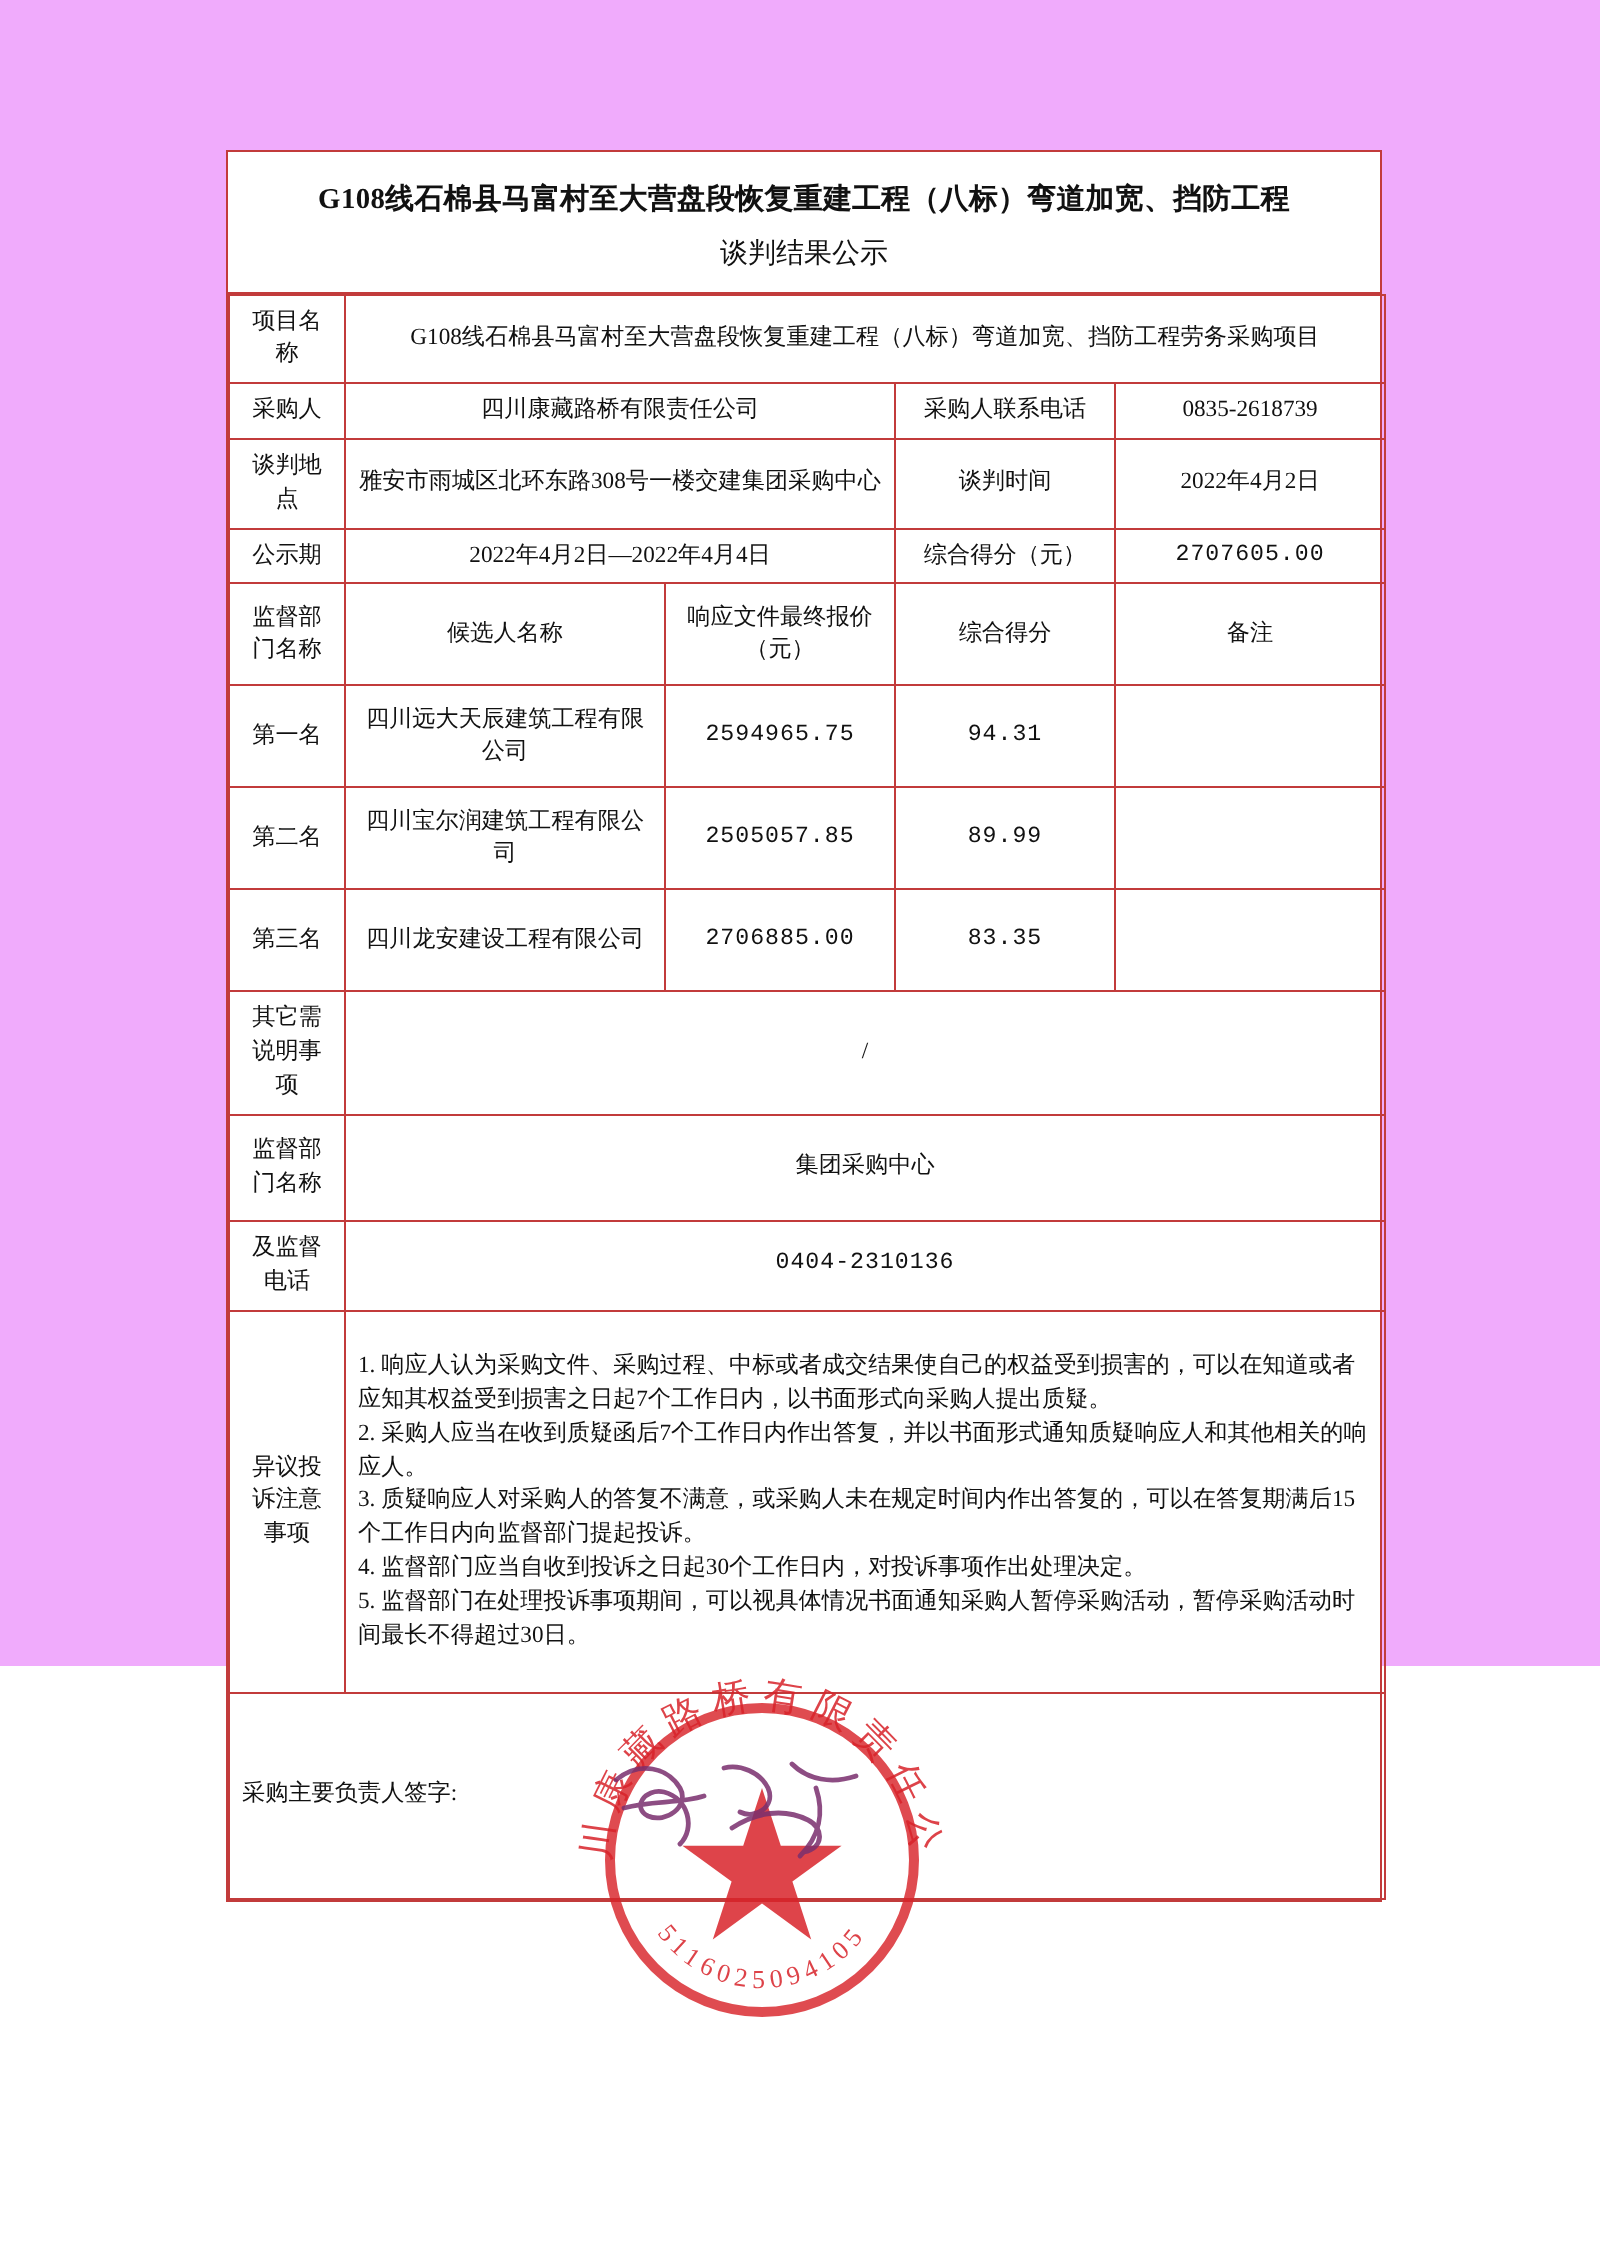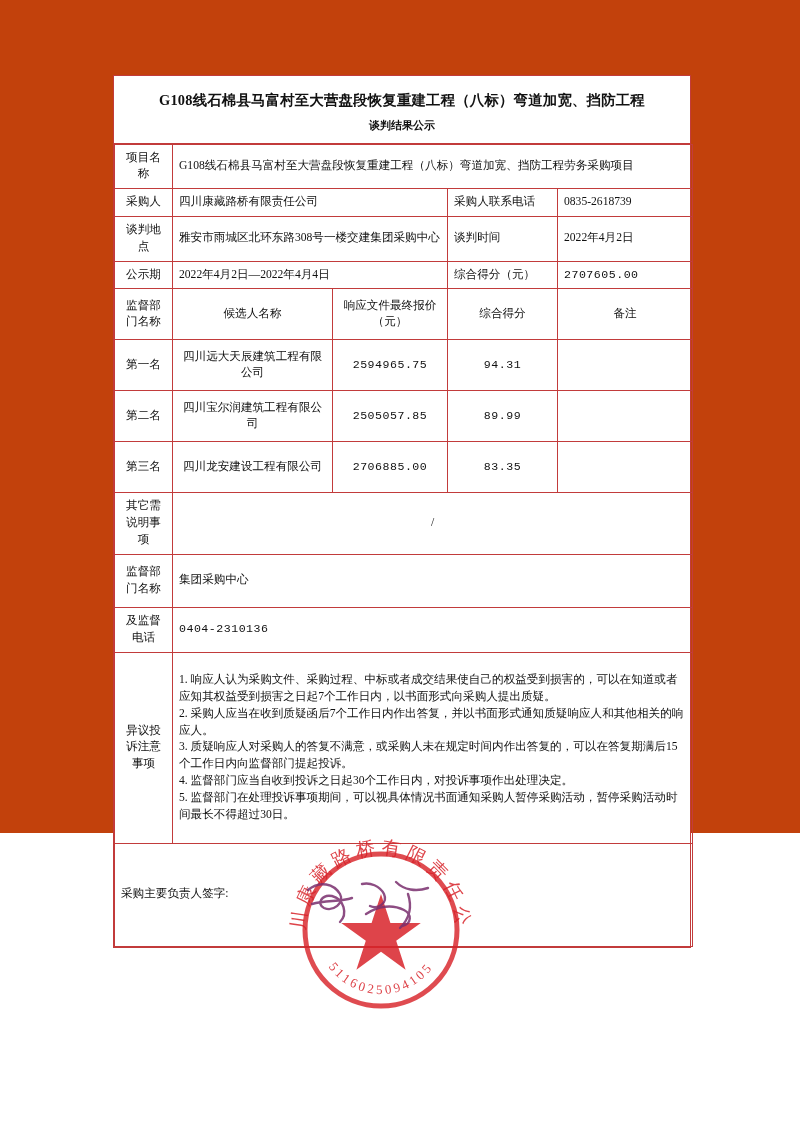--- a/index.html
+++ b/index.html
@@ -13,21 +13,21 @@
     font-family: "Liberation Serif", "DejaVu Serif", serif;
     color: #111;
     position: relative;
     overflow: hidden;
   }
   .page {
     position: absolute;
     left: 0; top: 0;
     width: 800px;
     height: 833px;
-    background: #c2410c;
+    background: #f0abfc;
   }
   .doc {
     position: absolute;
     left: 113px;
     top: 75px;
     width: 578px;
     border: 1.5px solid #c23b3b;
     box-sizing: border-box;
     background: #ffffff;
   }
@@ -36,47 +36,47 @@
     border-bottom: 1.2px solid #c23b3b;
     text-align: center;
   }
   .title-main {
     font-size: 14.4px;
     font-weight: bold;
     line-height: 1.5;
     letter-spacing: 0.2px;
   }
   .title-sub {
-    font-size: 11px;
-    font-weight: bold;
+    font-size: 14px;
+    font-weight: normal;
     margin-top: 6px;
   }
   table.grid {
     border-collapse: collapse;
     width: 100%;
     table-layout: fixed;
   }
   table.grid td {
     border: 1px solid #c23b3b;
     font-size: 11.6px;
     padding: 5px 6px;
     vertical-align: middle;
     line-height: 1.45;
   }
   td.lbl {
     text-align: center;
     width: 56px;
     word-break: break-all;
   }
   td.val-left {
-    text-align: left;
+    text-align: center;
     padding-left: 8px;
   }
   td.val-center {
-    text-align: left;
+    text-align: center;
   }
   .cand-head td {
     text-align: center;
     height: 40px;
   }
   .cand-row td {
     text-align: center;
     height: 40px;
   }
   .cand-name {

